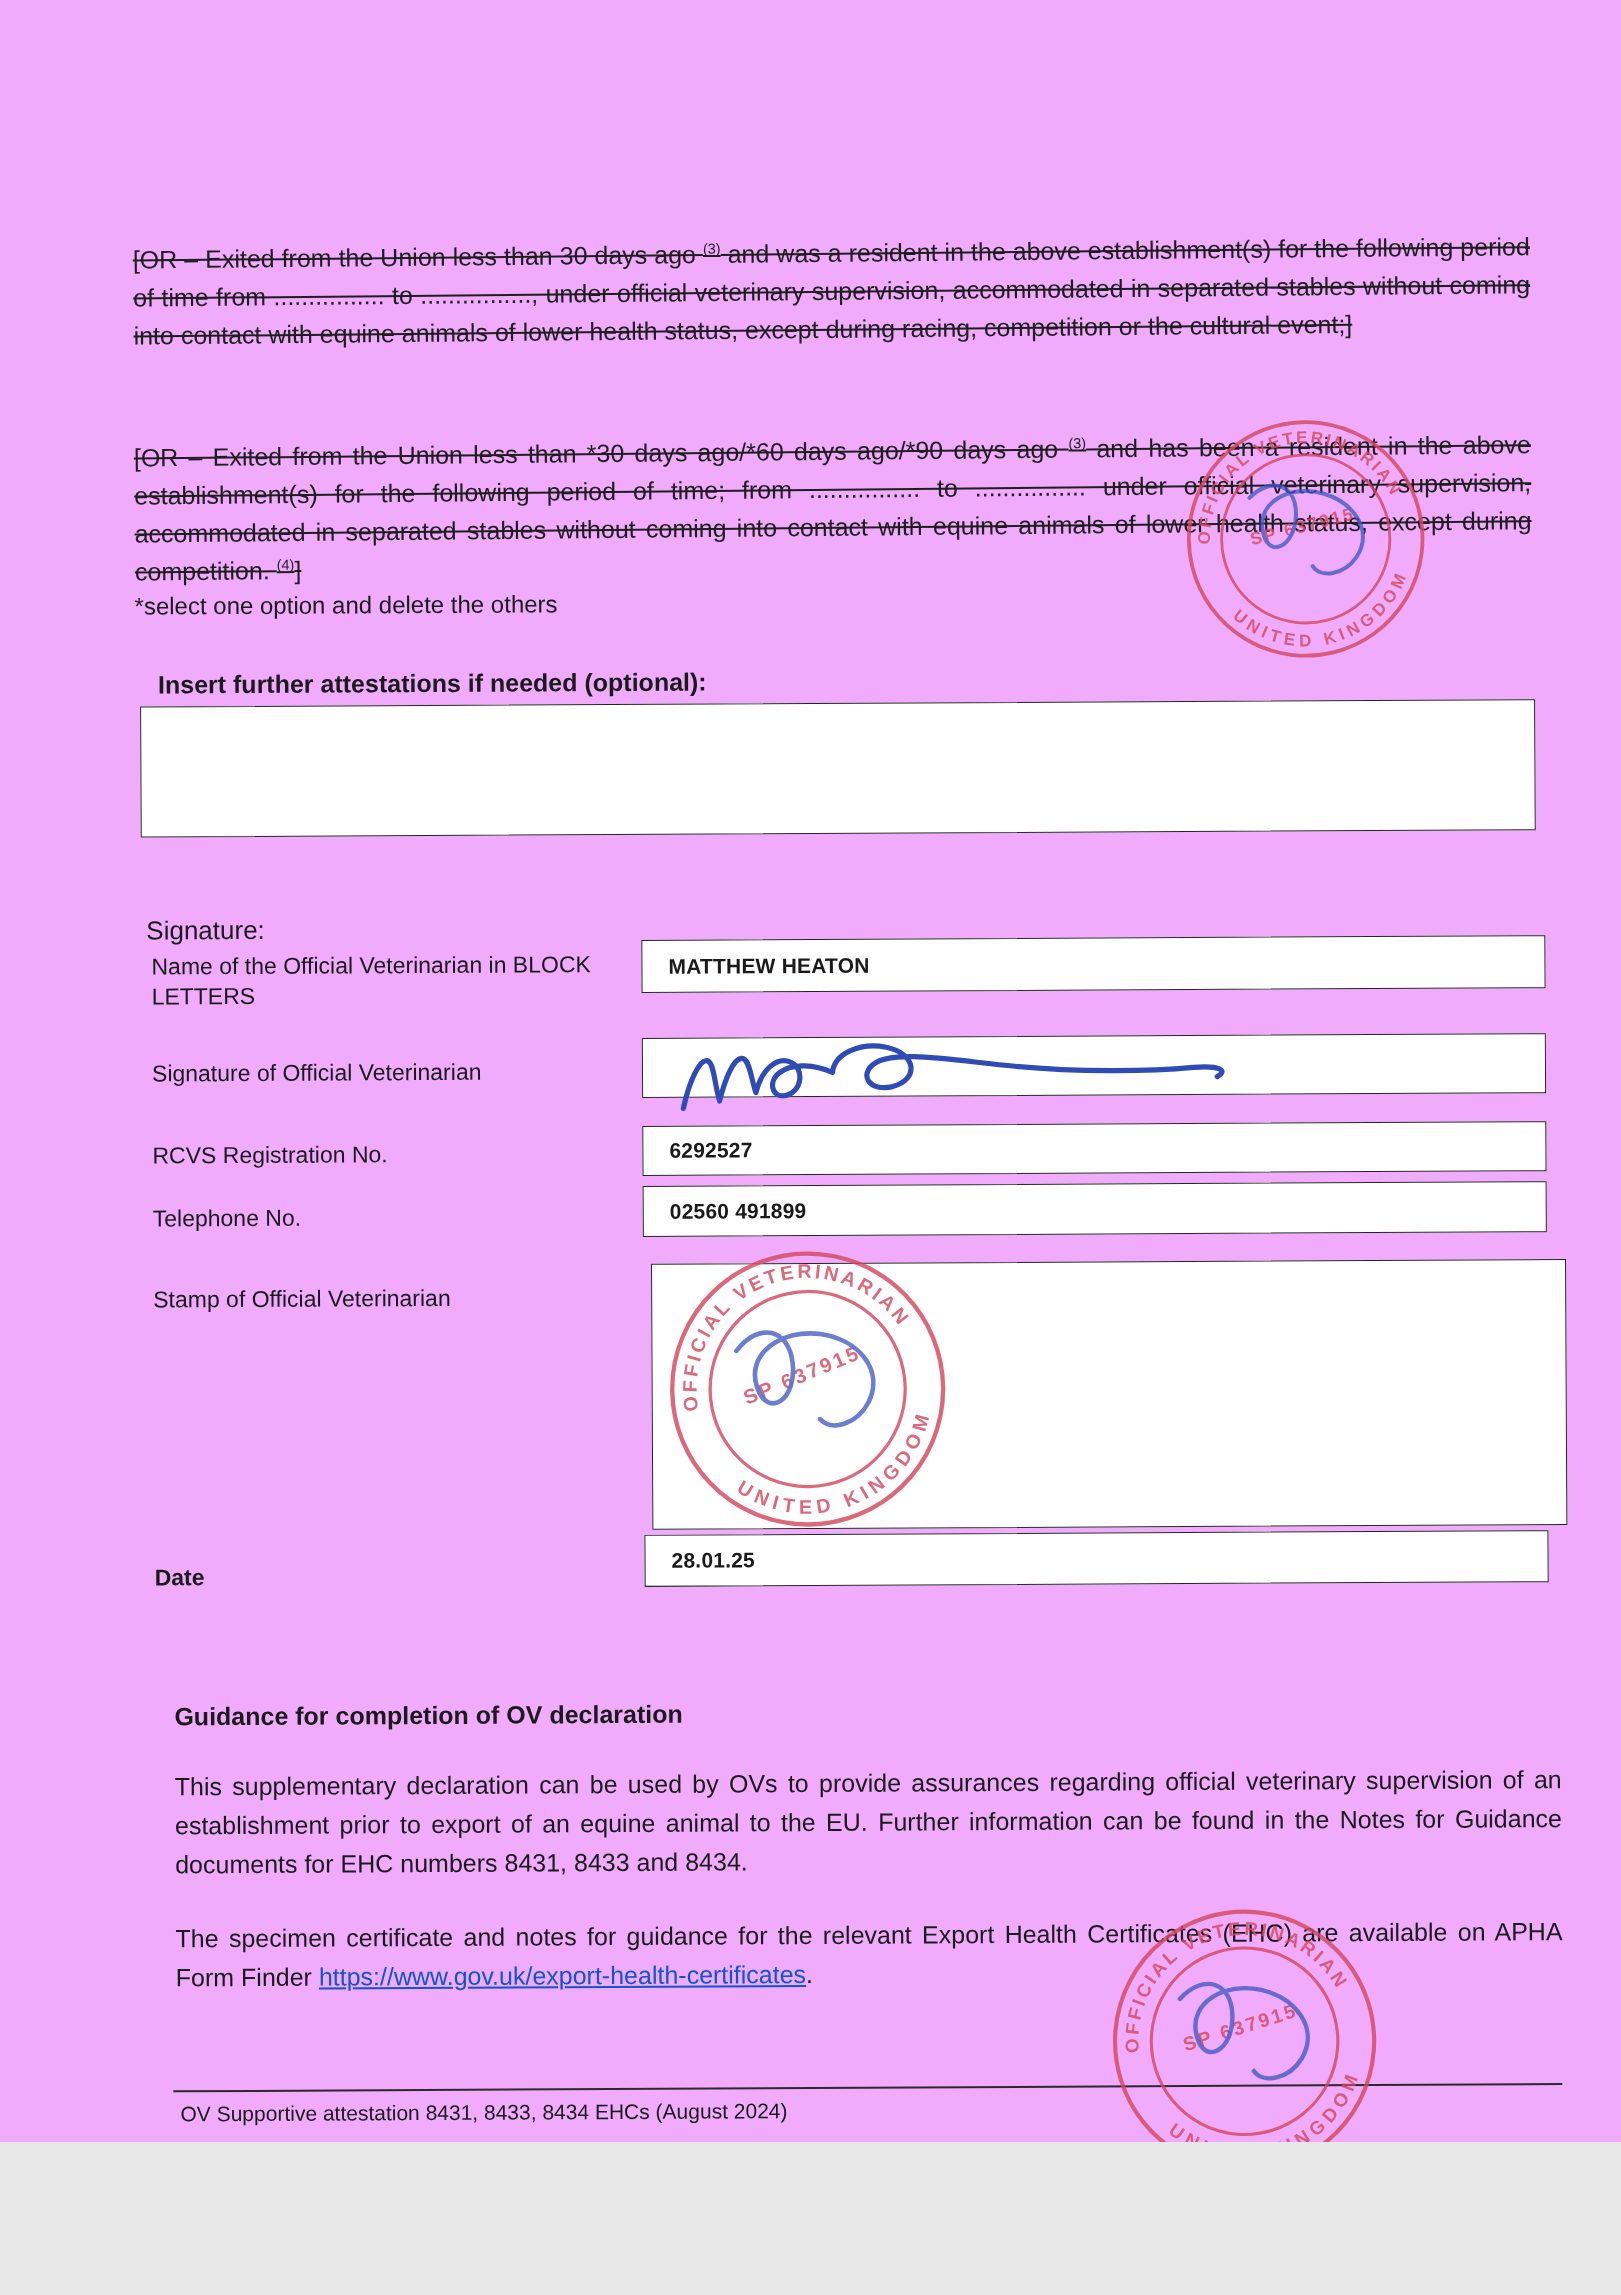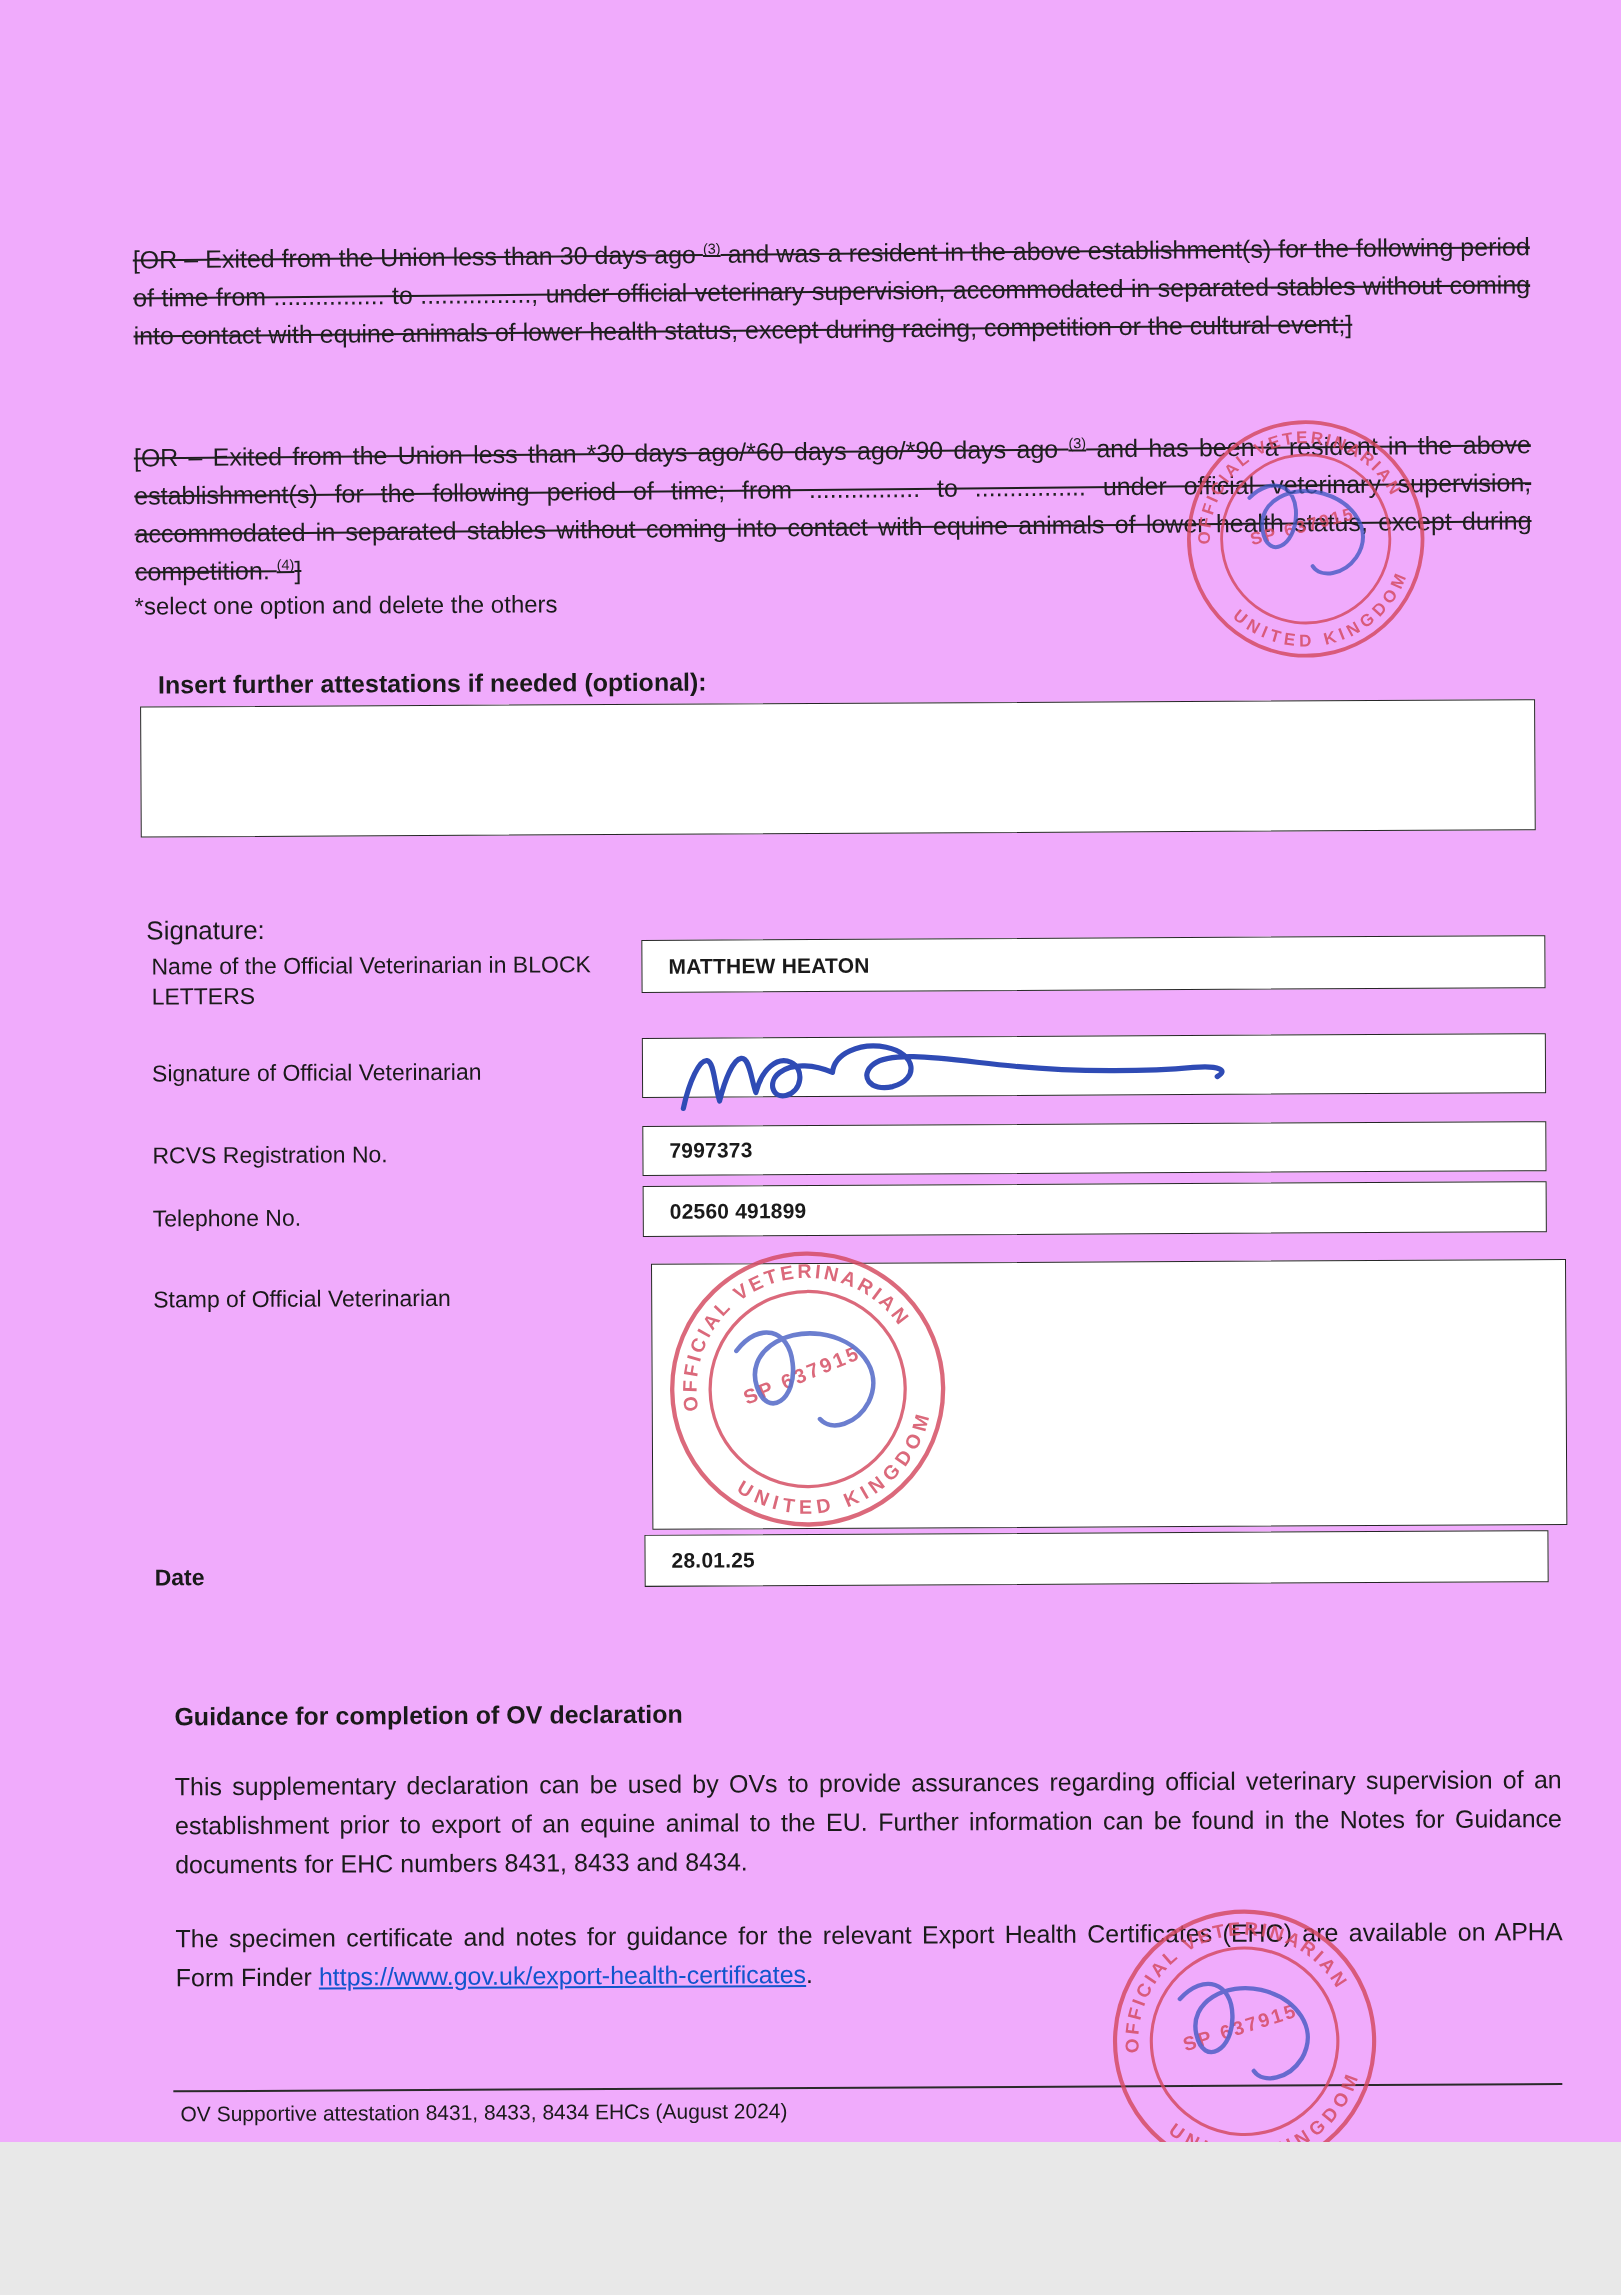--- a/index.html
+++ b/index.html
@@ -108,21 +108,21 @@
 
     <div class="abs row-label lbl-sig">Signature of Official Veterinarian</div>
     <div class="abs field-box box-sig">
       <svg class="sig-svg" viewBox="0 10 620 90">
         <path class="sig-path" d="M 30,85 C 36,58 46,38 53,39 C 60,40 60,62 65,78 C 70,58 78,38 86,37 C 94,36 95,55 100,70 C 106,47 121,35 134,41 C 147,47 145,69 129,73 C 116,76 111,60 123,51 C 136,41 158,44 174,51 C 176,33 200,22 226,27 C 255,33 258,58 232,65 C 210,70 199,54 214,43 C 233,29 290,40 350,46 C 410,52 478,52 522,48 C 547,46 556,51 545,57"></path>
       </svg>
     </div>
 
     <div class="abs row-label lbl-rcvs">RCVS Registration No.</div>
     <div class="abs field-box box-rcvs">
-      <span class="field-value">7997373</span>
+      <span class="field-value">6292527</span>
     </div>
 
     <div class="abs row-label lbl-phone">Telephone No.</div>
     <div class="abs field-box box-phone">
       <span class="field-value">02560 491899</span>
     </div>
 
     <div class="abs row-label lbl-stamp">Stamp of Official Veterinarian</div>
     <div class="abs box-stamp"></div>
 

